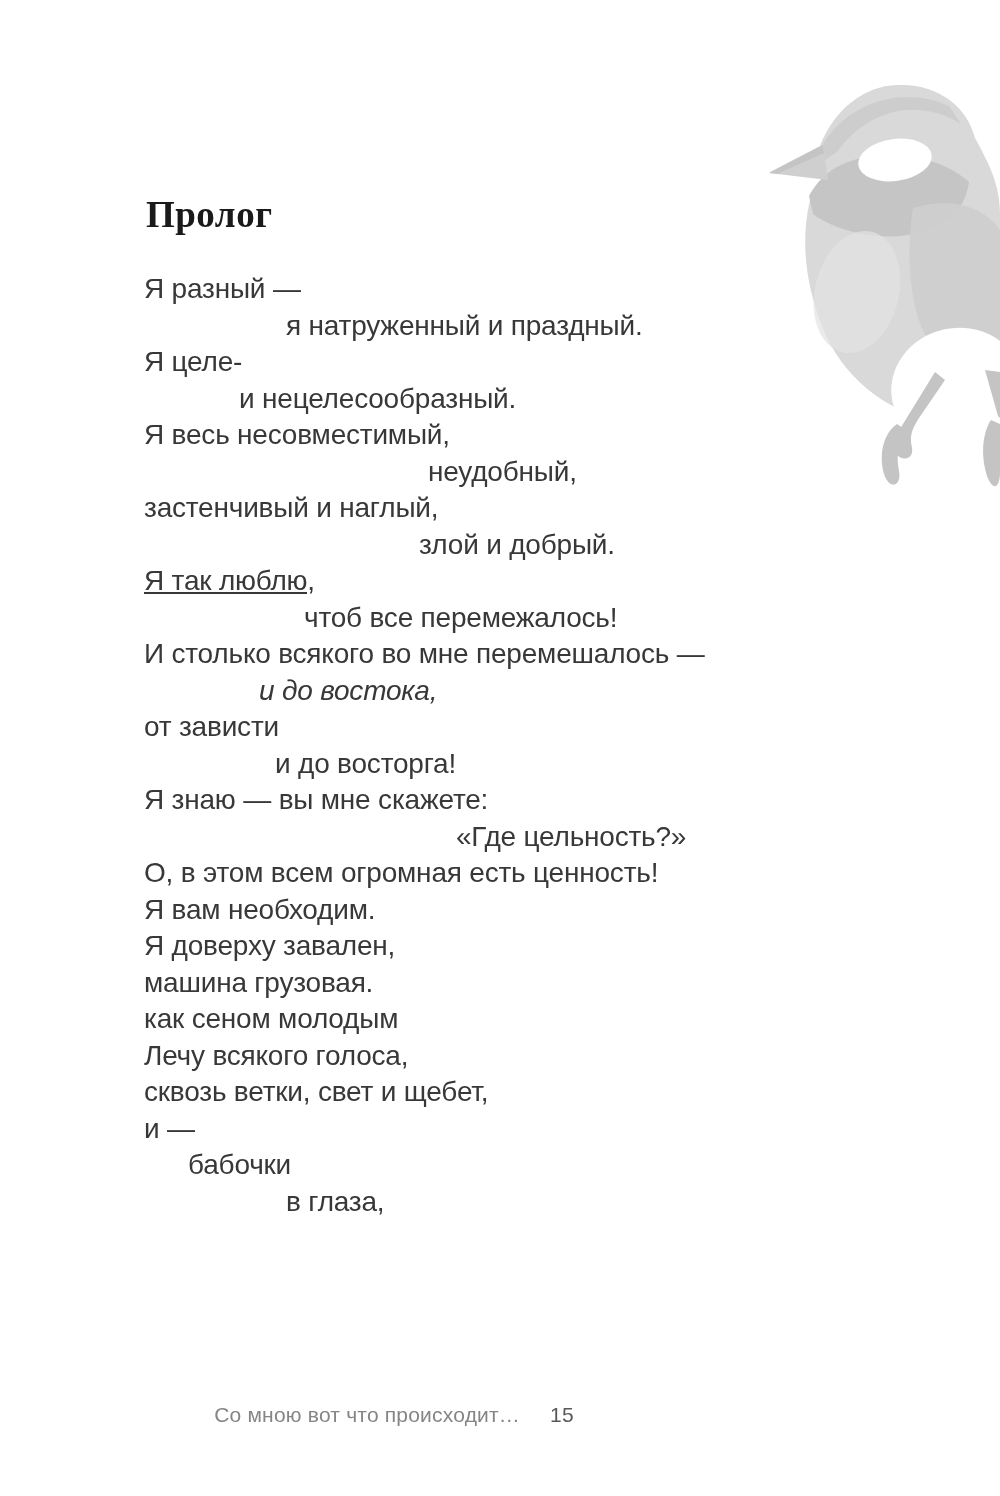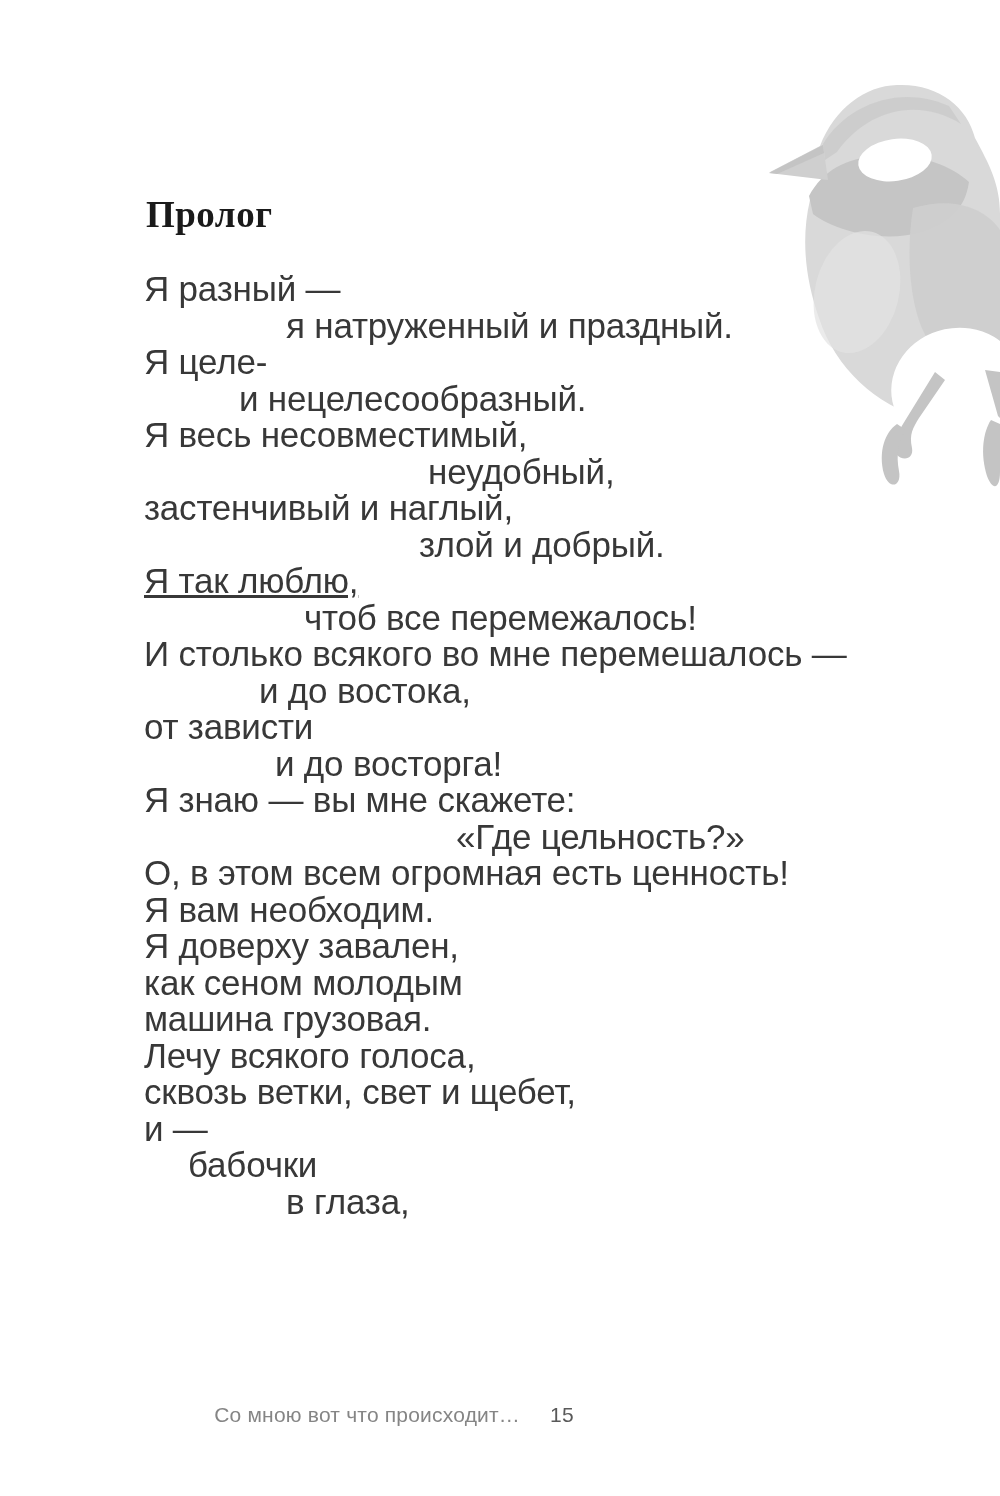--- a/index.html
+++ b/index.html
@@ -33,21 +33,21 @@
     font-size: 37px;
     line-height: 44px;
     letter-spacing: 0.5px;
     color: #1a1a1a;
   }
   .poem {
     position: absolute;
     left: 144px;
     top: 271px;
     width: 720px;
-    font-size: 35px;
+    font-size: 28px;
     line-height: 36.5px;
     letter-spacing: -0.2px;
     color: #383838;
     font-weight: 400;
   }
   .poem .line {
     white-space: pre;
   }
   .footer {
     position: absolute;
@@ -144,30 +144,30 @@
       <div class="line" style="padding-left: 142px;">я натруженный и праздный.</div>
       <div class="line" style="padding-left: 0px;">Я целе-</div>
       <div class="line" style="padding-left: 95px;">и нецелесообразный.</div>
       <div class="line" style="padding-left: 0px;">Я весь несовместимый,</div>
       <div class="line" style="padding-left: 284px;">неудобный,</div>
       <div class="line" style="padding-left: 0px;">застенчивый и наглый,</div>
       <div class="line" style="padding-left: 275px;">злой и добрый.</div>
       <div class="line" style="padding-left: 0px; text-decoration: underline;">Я так люблю,</div>
       <div class="line" style="padding-left: 160px;">чтоб все перемежалось!</div>
       <div class="line" style="padding-left: 0px;">И столько всякого во мне перемешалось —</div>
-      <div class="line" style="padding-left: 115px;">и до востока,</div>
+      <div class="line" style="padding-left: 115px; font-style: italic;">и до востока,</div>
       <div class="line" style="padding-left: 0px;">от зависти</div>
       <div class="line" style="padding-left: 131px;">и до восторга!</div>
       <div class="line" style="padding-left: 0px;">Я знаю — вы мне скажете:</div>
       <div class="line" style="padding-left: 312px;">«Где цельность?»</div>
       <div class="line" style="padding-left: 0px;">О, в этом всем огромная есть ценность!</div>
       <div class="line" style="padding-left: 0px;">Я вам необходим.</div>
       <div class="line" style="padding-left: 0px;">Я доверху завален,</div>
+      <div class="line" style="padding-left: 0px;">машина грузовая.</div>
       <div class="line" style="padding-left: 0px;">как сеном молодым</div>
-      <div class="line" style="padding-left: 0px;">машина грузовая.</div>
       <div class="line" style="padding-left: 0px;">Лечу всякого голоса,</div>
       <div class="line" style="padding-left: 0px;">сквозь ветки, свет и щебет,</div>
       <div class="line" style="padding-left: 0px;">и —</div>
       <div class="line" style="padding-left: 44px;">бабочки</div>
       <div class="line" style="padding-left: 142px;">в глаза,</div>
     </div>
 
   <div class="footer">
     <span>Со мною вот что происходит…</span><span class="page-num">15</span>
   </div>

